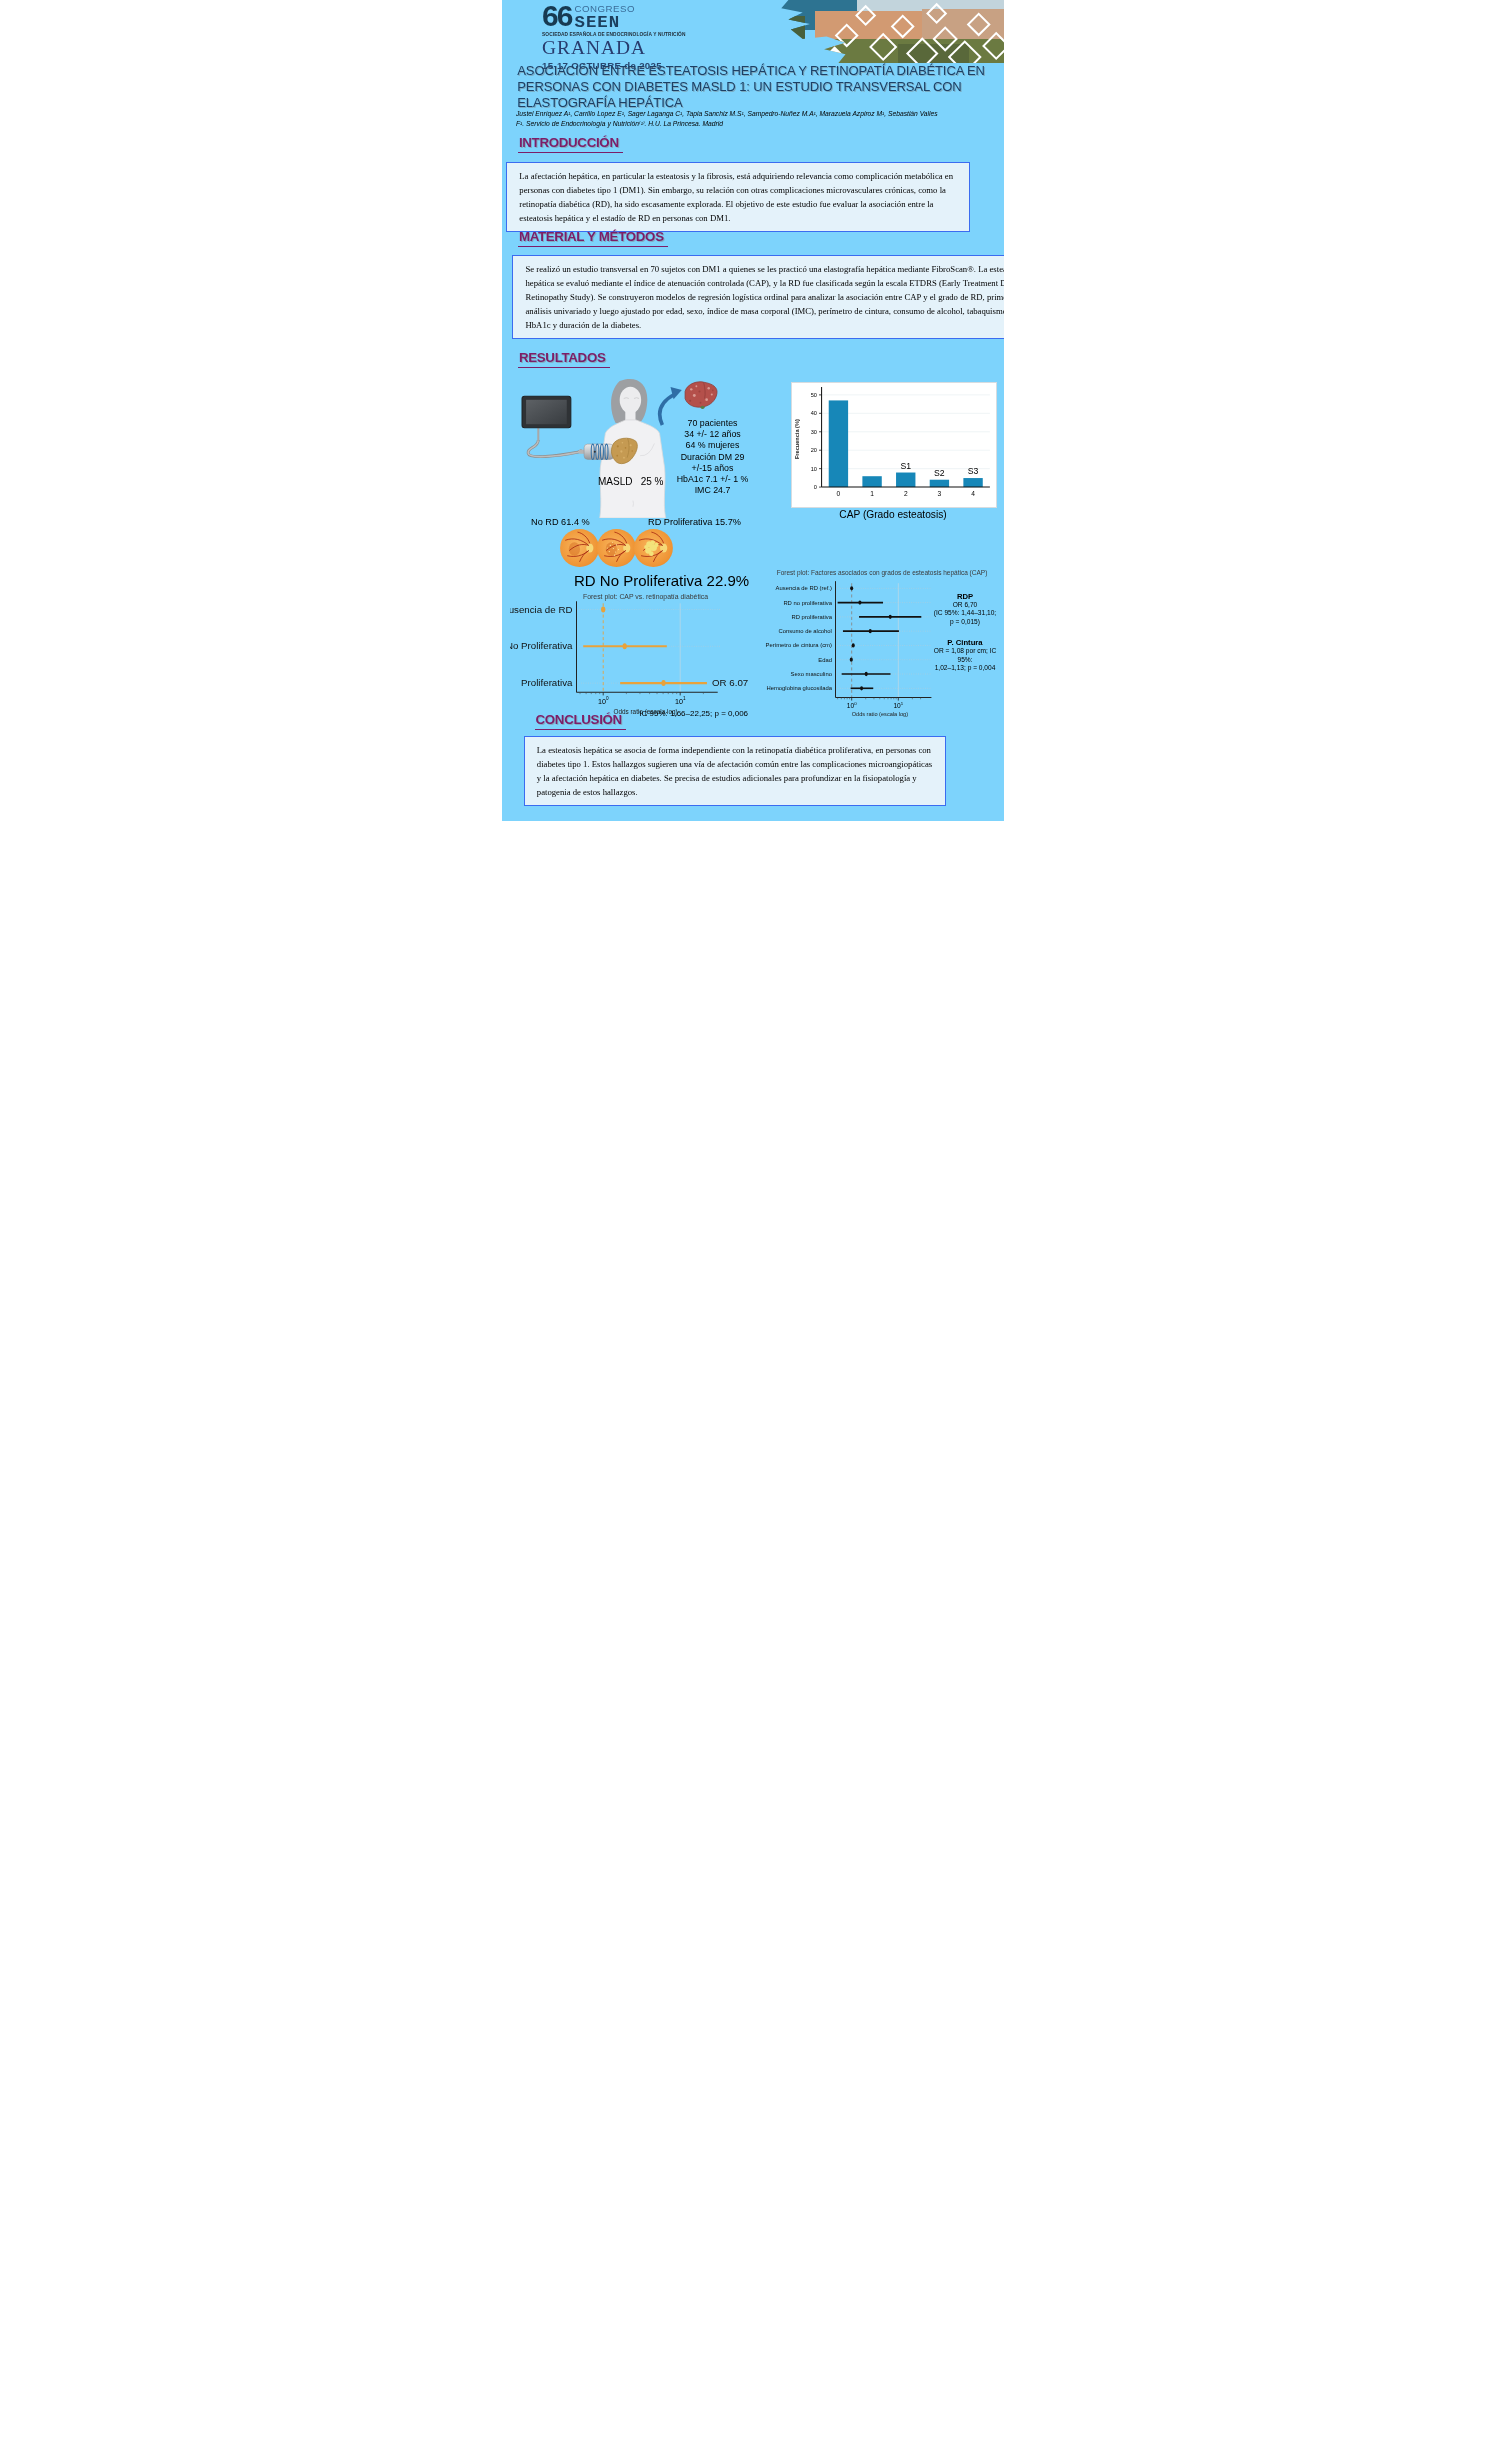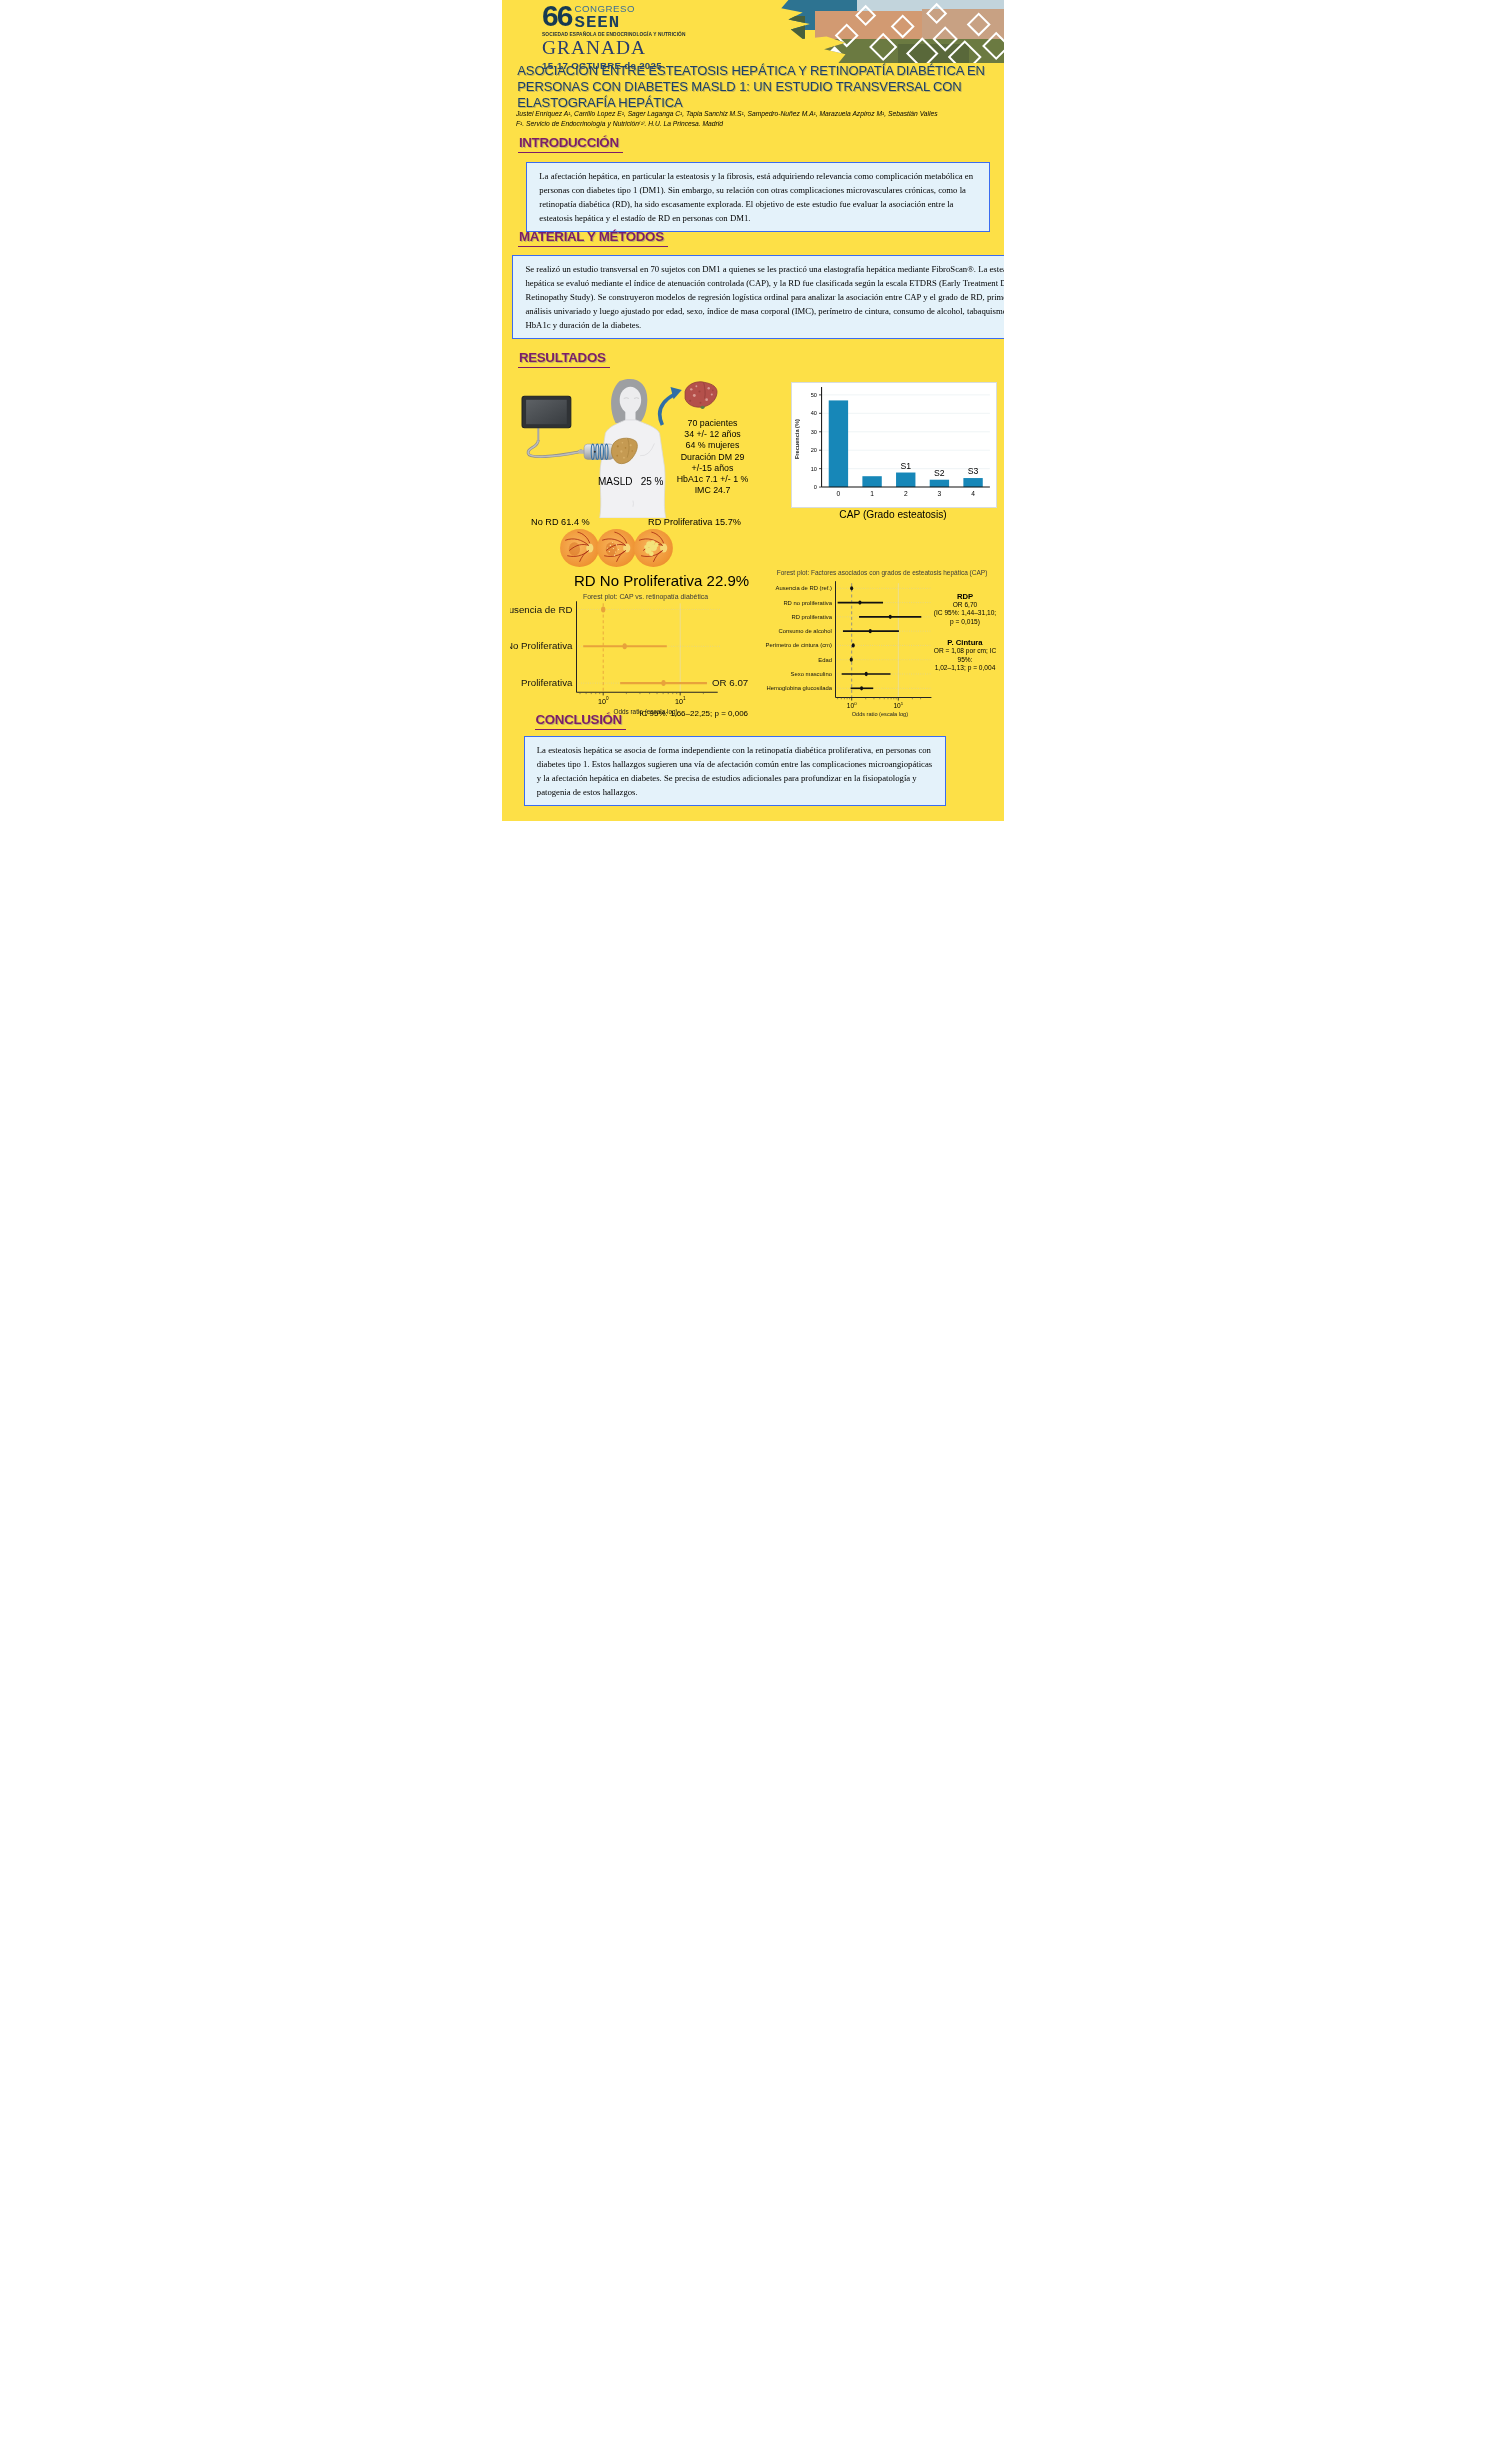--- a/index.html
+++ b/index.html
@@ -1,17 +1,17 @@
 <!DOCTYPE html>
 <html style="font-size:8.2px"><head>
 <meta charset="utf-8">
 <style>
   html,body{margin:0;padding:0;background:#ffffff;}
   body{font-family:"Liberation Sans","DejaVu Sans",sans-serif;}
-  .poster{position:relative;width:502px;height:821px;margin:0 auto;background:#fde047;overflow:hidden;}
+  .poster{position:relative;width:502px;height:821px;margin:0 auto;background:#7dd3fc;overflow:hidden;}
 
   
   .logo{position:absolute;left:40px;top:3.1px;width:153px;color:#173a52;}
   .logo-row{display:flex;align-items:flex-start;}
   .logo-66{font-size:30px;line-height:.86;font-weight:bold;color:#173a52;letter-spacing:-2px;}
   .logo-col{display:flex;flex-direction:column;margin-left:3.1px;margin-top:1px;}
   .logo-congreso{font-size:9.7px;font-weight:normal;color:#3a6d99;letter-spacing:0.5px;line-height:1;}
   .logo-seen{font-size:17.4px;font-weight:bold;color:#1c3f5e;letter-spacing:1px;line-height:1;font-family:Liberation Mono, monospace;}
   .logo-tag{font-size:4.8px;font-weight:bold;color:#23303c;letter-spacing:0.1px;margin-top:1px;white-space:nowrap;}
   .logo-city{font-family:"Liberation Serif","DejaVu Serif",serif;font-size:19.4px;color:#283c6e;letter-spacing:1px;line-height:1.15;}
@@ -37,21 +37,21 @@
   .h-intro{left:16.4px;top:135px;}
   .h-met{left:16.4px;top:229px;}
   .h-res{left:16.4px;top:350px;}
   .h-conc{left:33px;top:712px;}
 
   
   .tbox{position:absolute;background:#e4f2fa;border:1px solid #3b6cf0;border-top-width:1.5px;
     font-family:"Liberation Serif","DejaVu Serif",serif;font-size:8.7px;line-height:1.62;color:#000;
     padding:5.6px 12.3px 6.1px 12.3px;box-sizing:border-box;}
   .tbox p{margin:0;}
-  .box-intro{left:24px;top:162px;width:464px;}
+  .box-intro{left:4px;top:162px;width:464px;}
   .box-met{left:10.2px;top:255px;width:532px;}
   .box-conc{left:21.5px;top:736px;width:422px;}
 
   
   .results{position:absolute;left:0;top:375px;width:502px;height:211px;}
   .stats{position:absolute;left:166px;top:43px;width:89px;text-align:center;font-size:8.8px;color:#000;line-height:1.27;}
   .masld{position:absolute;left:96px;top:101px;font-size:10px;color:#000;}
   .masld .gap{display:inline-block;width:8.2px;}
   .bar-panel{position:absolute;left:289px;top:7.2px;width:204px;height:124px;background:#fff;border:0.5px solid #d7dce0;}
   .cap-label{position:absolute;left:289px;top:134px;width:204px;text-align:center;font-size:10.2px;color:#000;}

